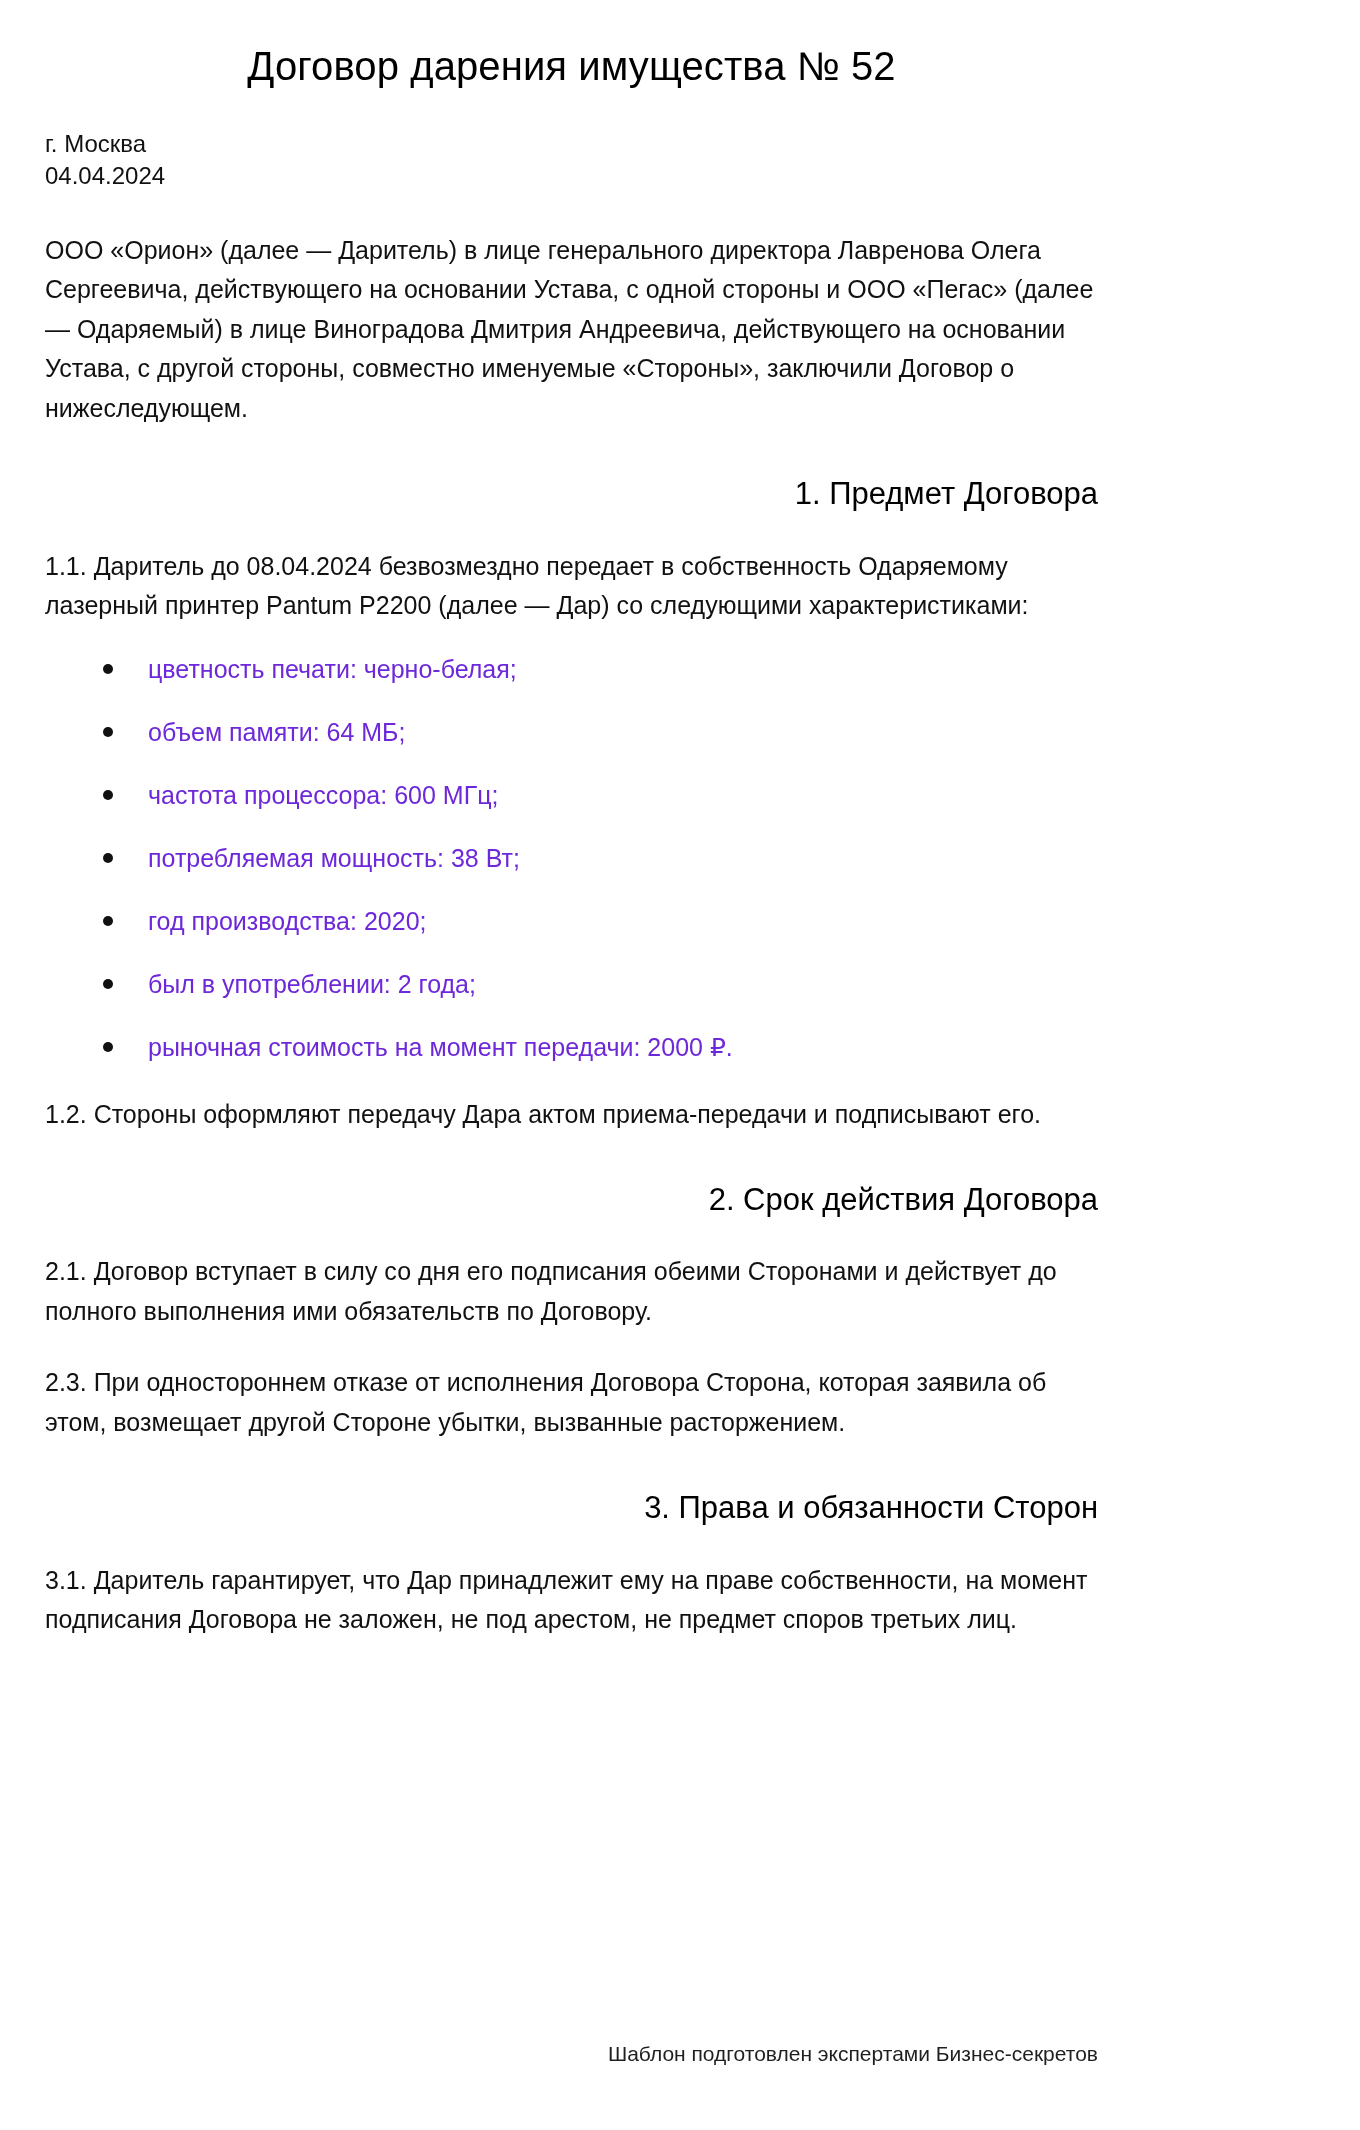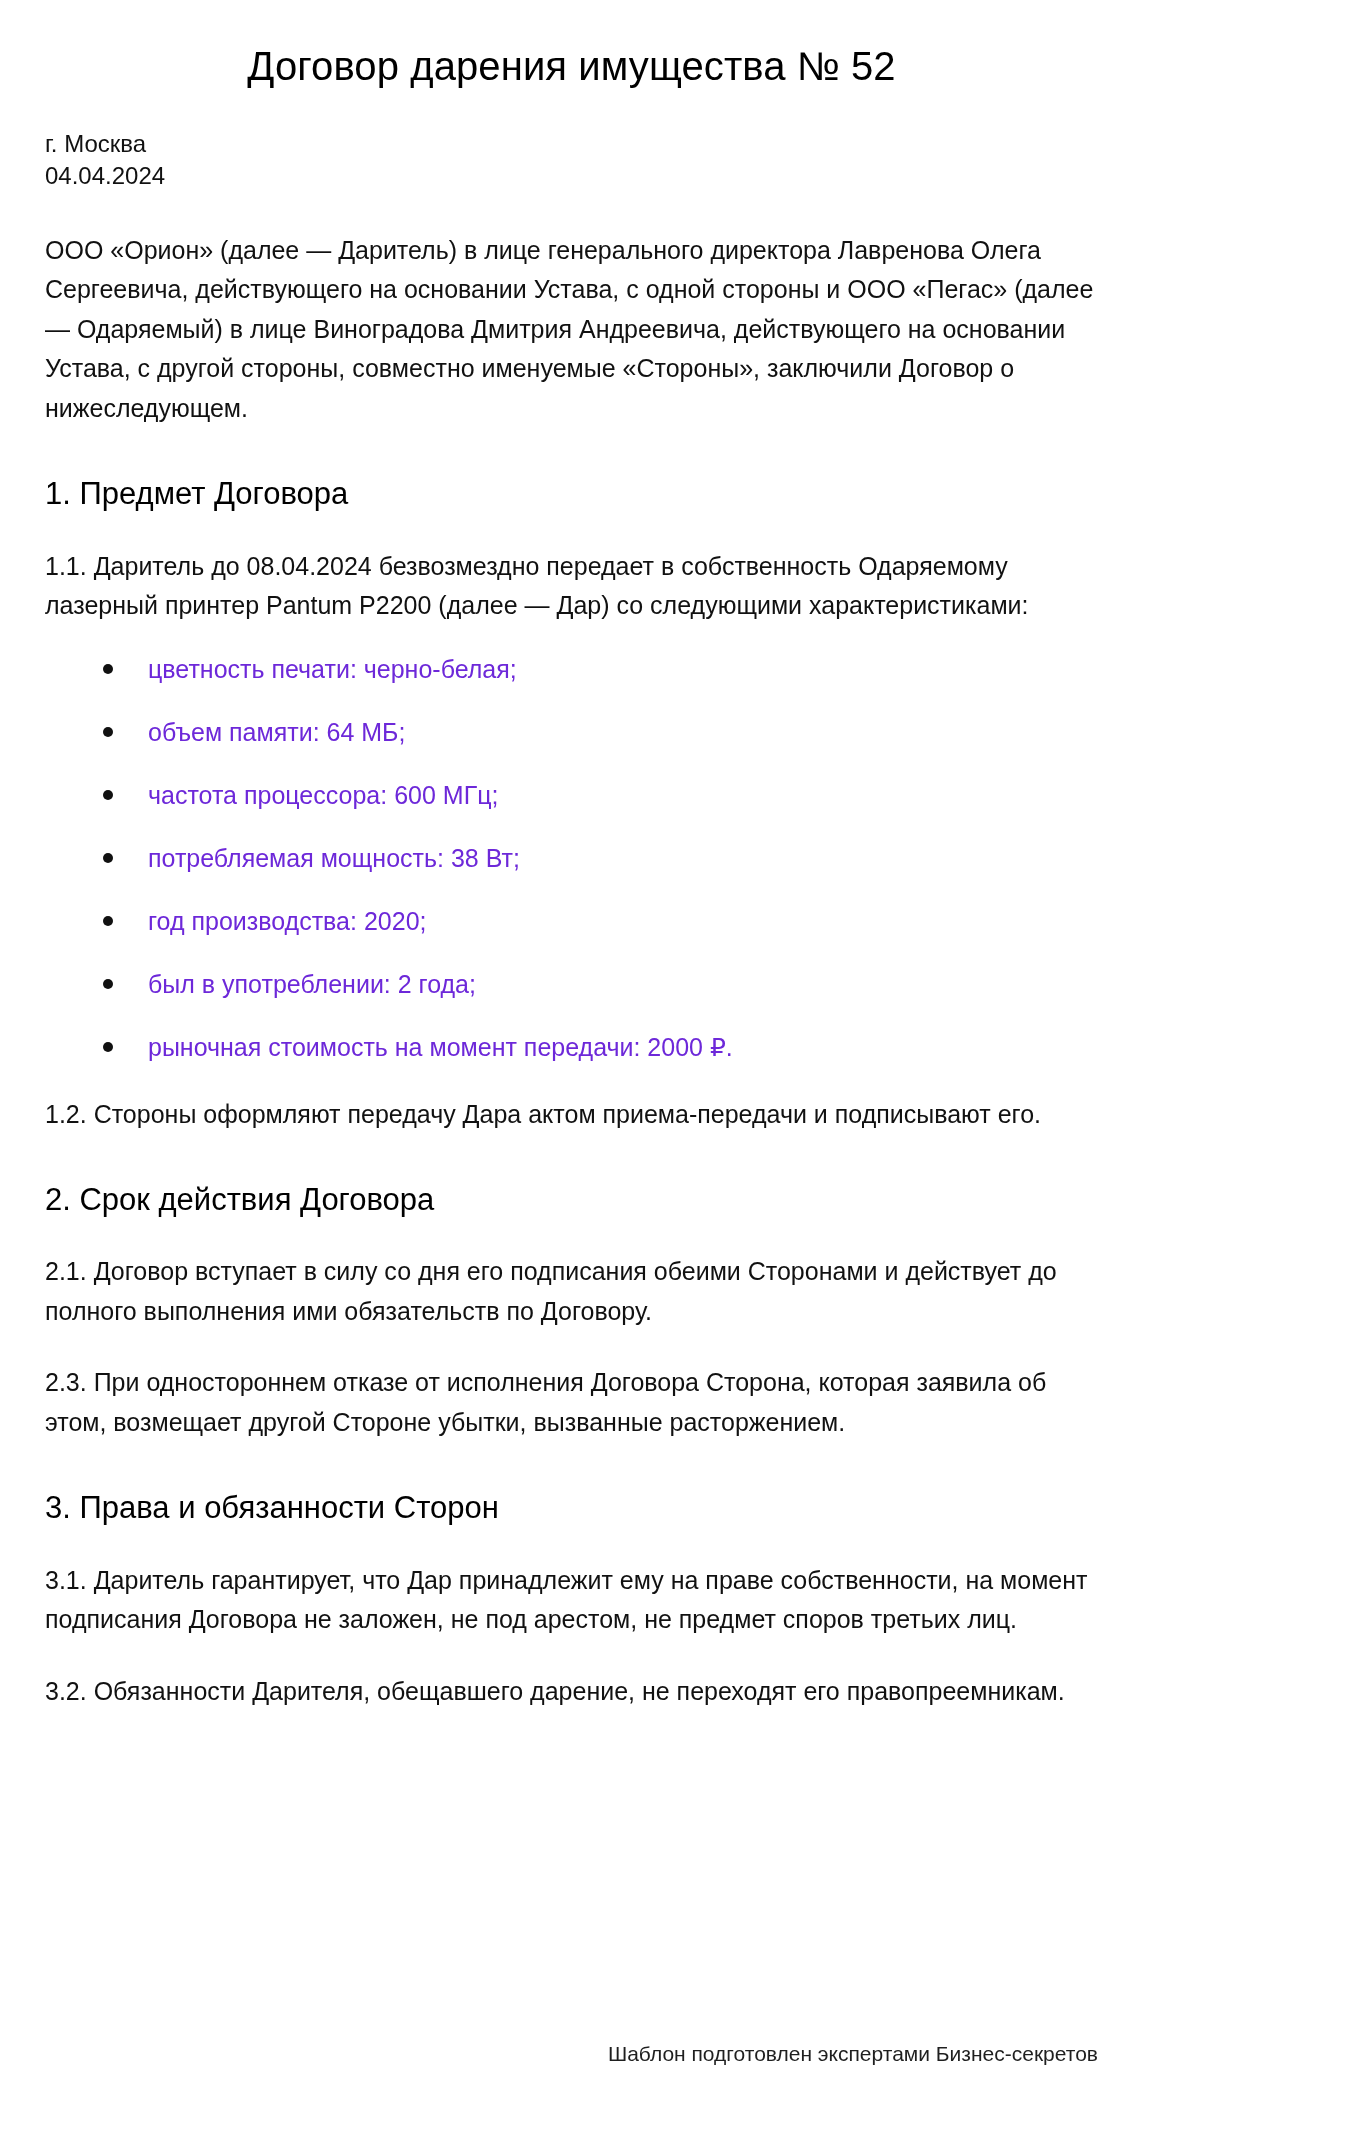--- a/index.html
+++ b/index.html
@@ -52,21 +52,21 @@
   .preamble {
     margin: 38px 0 0 0;
     font-size: 25px;
     line-height: 1.58;
     color: #111111;
     text-align: left;
   }
 
   .section-heading {
     margin: 46px 0 0 0;
-    text-align: left;
+    text-align: right;
     font-size: 31px;
     font-weight: 400;
     line-height: 1.3;
     color: #000000;
   }
 
   .clause {
     margin: 32px 0 0 0;
     font-size: 25px;
     line-height: 1.58;
@@ -166,17 +166,16 @@
 
   <p class="clause">2.1. Договор вступает в силу со дня его подписания обеими Сторонами и действует до полного выполнения ими обязательств по Договору.</p>
 
 
   <p class="clause">2.3. При одностороннем отказе от исполнения Договора Сторона, которая заявила об этом, возмещает другой Стороне убытки, вызванные расторжением.</p>
 
   <h2 class="section-heading">3. Права и обязанности Сторон</h2>
 
   <p class="clause">3.1. Даритель гарантирует, что Дар принадлежит ему на праве собственности, на момент подписания Договора не заложен, не под арестом, не предмет споров третьих лиц.</p>
 
-  <p class="clause">3.2. Обязанности Дарителя, обещавшего дарение, не переходят его правопреемникам.</p>
 
   <div class="footer-note">Шаблон подготовлен экспертами Бизнес-секретов</div>
 
 </div>
 
 </body></html>

